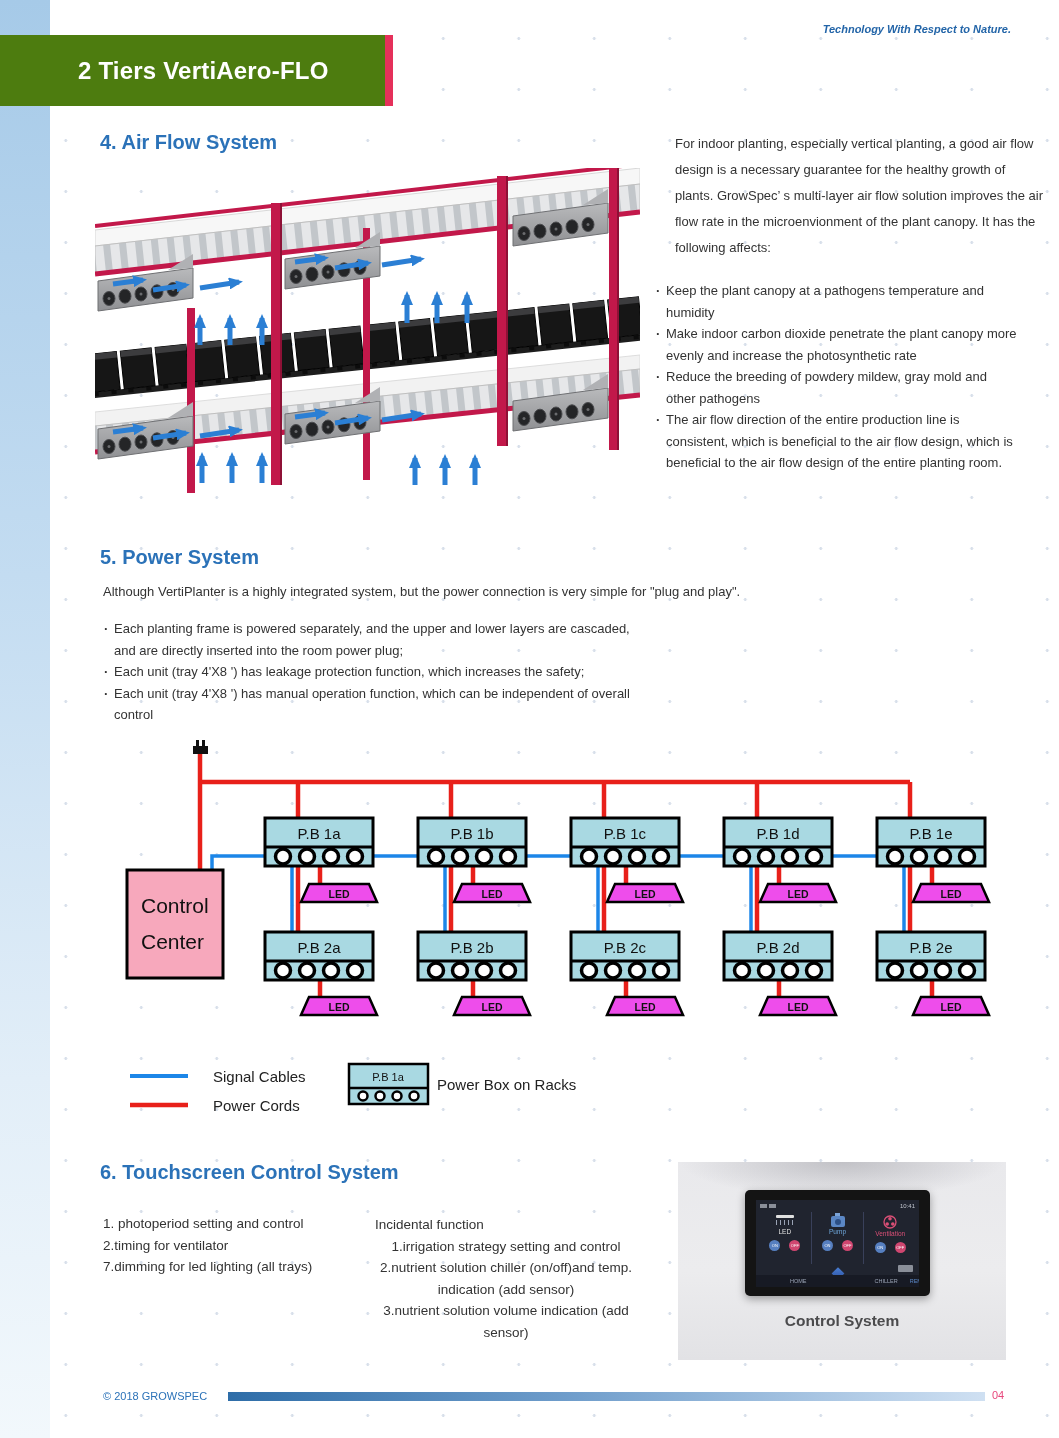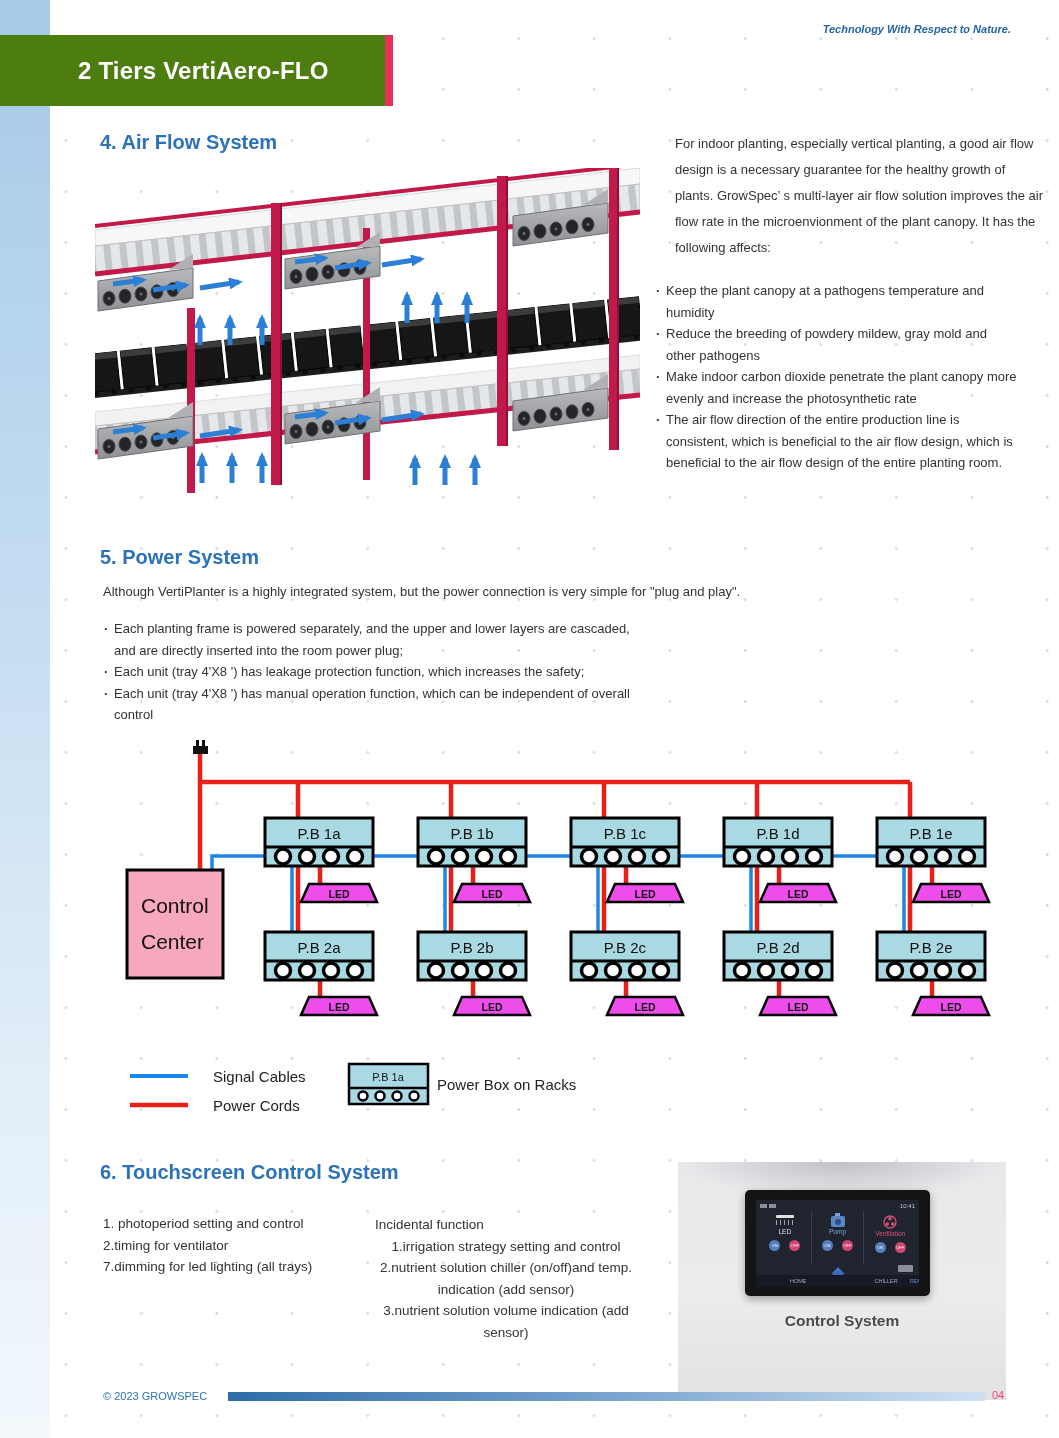--- a/index.html
+++ b/index.html
@@ -56,21 +56,21 @@
   .legendtext { font-size:15px; fill:#222; }
   .cc { fill:#f7a8bc; stroke:#000; stroke-width:3; }
   .cctext { font-size:21px; fill:#111; }
 
   
   .touch-list-left  { left:103px; top:1213px; width:250px; font-size:13.5px; line-height:21.5px; color:#333; list-style:none; }
   .touch-list-right { left:375px; top:1214px; width:262px; font-size:13.5px; line-height:21.5px; color:#333; }
   .touch-list-right ul { list-style:none;text-align:center; }
 
   
-  .photo { left:678px; top:1162px; width:328px; height:238px;
+  .photo { left:678px; top:1162px; width:328px; height:198px;
     background:linear-gradient(180deg,#e9e9ec 0%, #ececee 55%, #e2e2e5 100%); }
   .photo::before { content:""; position:absolute; left:0; top:0; right:0; height:36px;
     background:radial-gradient(ellipse at 50% 0%, rgba(90,90,100,.28), rgba(0,0,0,0) 70%); }
   .ts-frame { position:absolute; left:67px; top:28px; width:185px; height:106px; background:#141414;
     border-radius:5px; box-shadow:0 3px 8px rgba(0,0,0,.35); }
   .ts-screen { position:absolute; left:11px; top:10px; width:163px; height:87px; background:#20242f; overflow:hidden; }
   .ts-top { height:11px; display:flex; justify-content:space-between; align-items:center; padding:0 4px; }
   .ts-top .sysicons { display:flex; gap:2px; }
   .ts-top .sysicons i { display:block; width:7px; height:4px; background:#8a8f99; }
   .ts-top .time { font-size:6px; color:#c2c6cf; }
@@ -229,22 +229,22 @@
     <line x1="167" y1="315" x2="167" y2="288" marker-end="url(#ah)"></line>
     <line x1="320" y1="317" x2="320" y2="290" marker-end="url(#ah)"></line>
     <line x1="350" y1="317" x2="350" y2="290" marker-end="url(#ah)"></line>
     <line x1="380" y1="317" x2="380" y2="290" marker-end="url(#ah)"></line>
   </g>
 </svg>
 
 <div class="abs air-intro">For indoor planting, especially vertical planting, a good air flow design is a necessary guarantee for the healthy growth of plants. GrowSpec’ s multi-layer air flow solution improves the air flow rate in the microenvionment of the plant canopy. It has the following affects:</div>
 <ul class="abs air-bullets">
   <li>Keep the plant canopy at a pathogens temperature and humidity</li>
+  <li>Make indoor carbon dioxide penetrate the plant canopy more evenly and increase the photosynthetic rate</li>
   <li>Reduce the breeding of powdery mildew, gray mold and other pathogens</li>
-  <li>Make indoor carbon dioxide penetrate the plant canopy more evenly and increase the photosynthetic rate</li>
   <li>The air flow direction of the entire production line is consistent, which is beneficial to the air flow design, which is beneficial to the air flow design of the entire planting room.</li>
 </ul>
 
 <div class="abs section-heading" id="power-heading">5. Power System</div>
 <div class="abs power-intro">Although VertiPlanter is a highly integrated system, but the power connection is very simple for "plug and play".</div>
 <ul class="abs power-bullets">
   <li>Each planting frame is powered separately, and the upper and lower layers are cascaded, and are directly inserted into the room power plug;</li>
   <li>Each unit (tray 4'X8 ') has leakage protection function, which increases the safety;</li>
   <li>Each unit (tray 4'X8 ') has manual operation function, which can be independent of overall control</li>
 </ul>
@@ -525,15 +525,15 @@
       <div class="ts-bottom">
         <span class="b-home">HOME</span>
         <span class="b-chiller">CHILLER</span>
         <span class="b-remote">REMOTE</span>
       </div>
     </div>
   </div>
   <div class="photo-caption">Control System</div>
 </div>
 
-<div class="abs footer-copy">© 2023 GROWSPEC</div>
+<div class="abs footer-copy">© 2018 GROWSPEC</div>
 <div class="abs footer-bar"></div>
 <div class="abs footer-page">04</div>
 
 </body></html>

